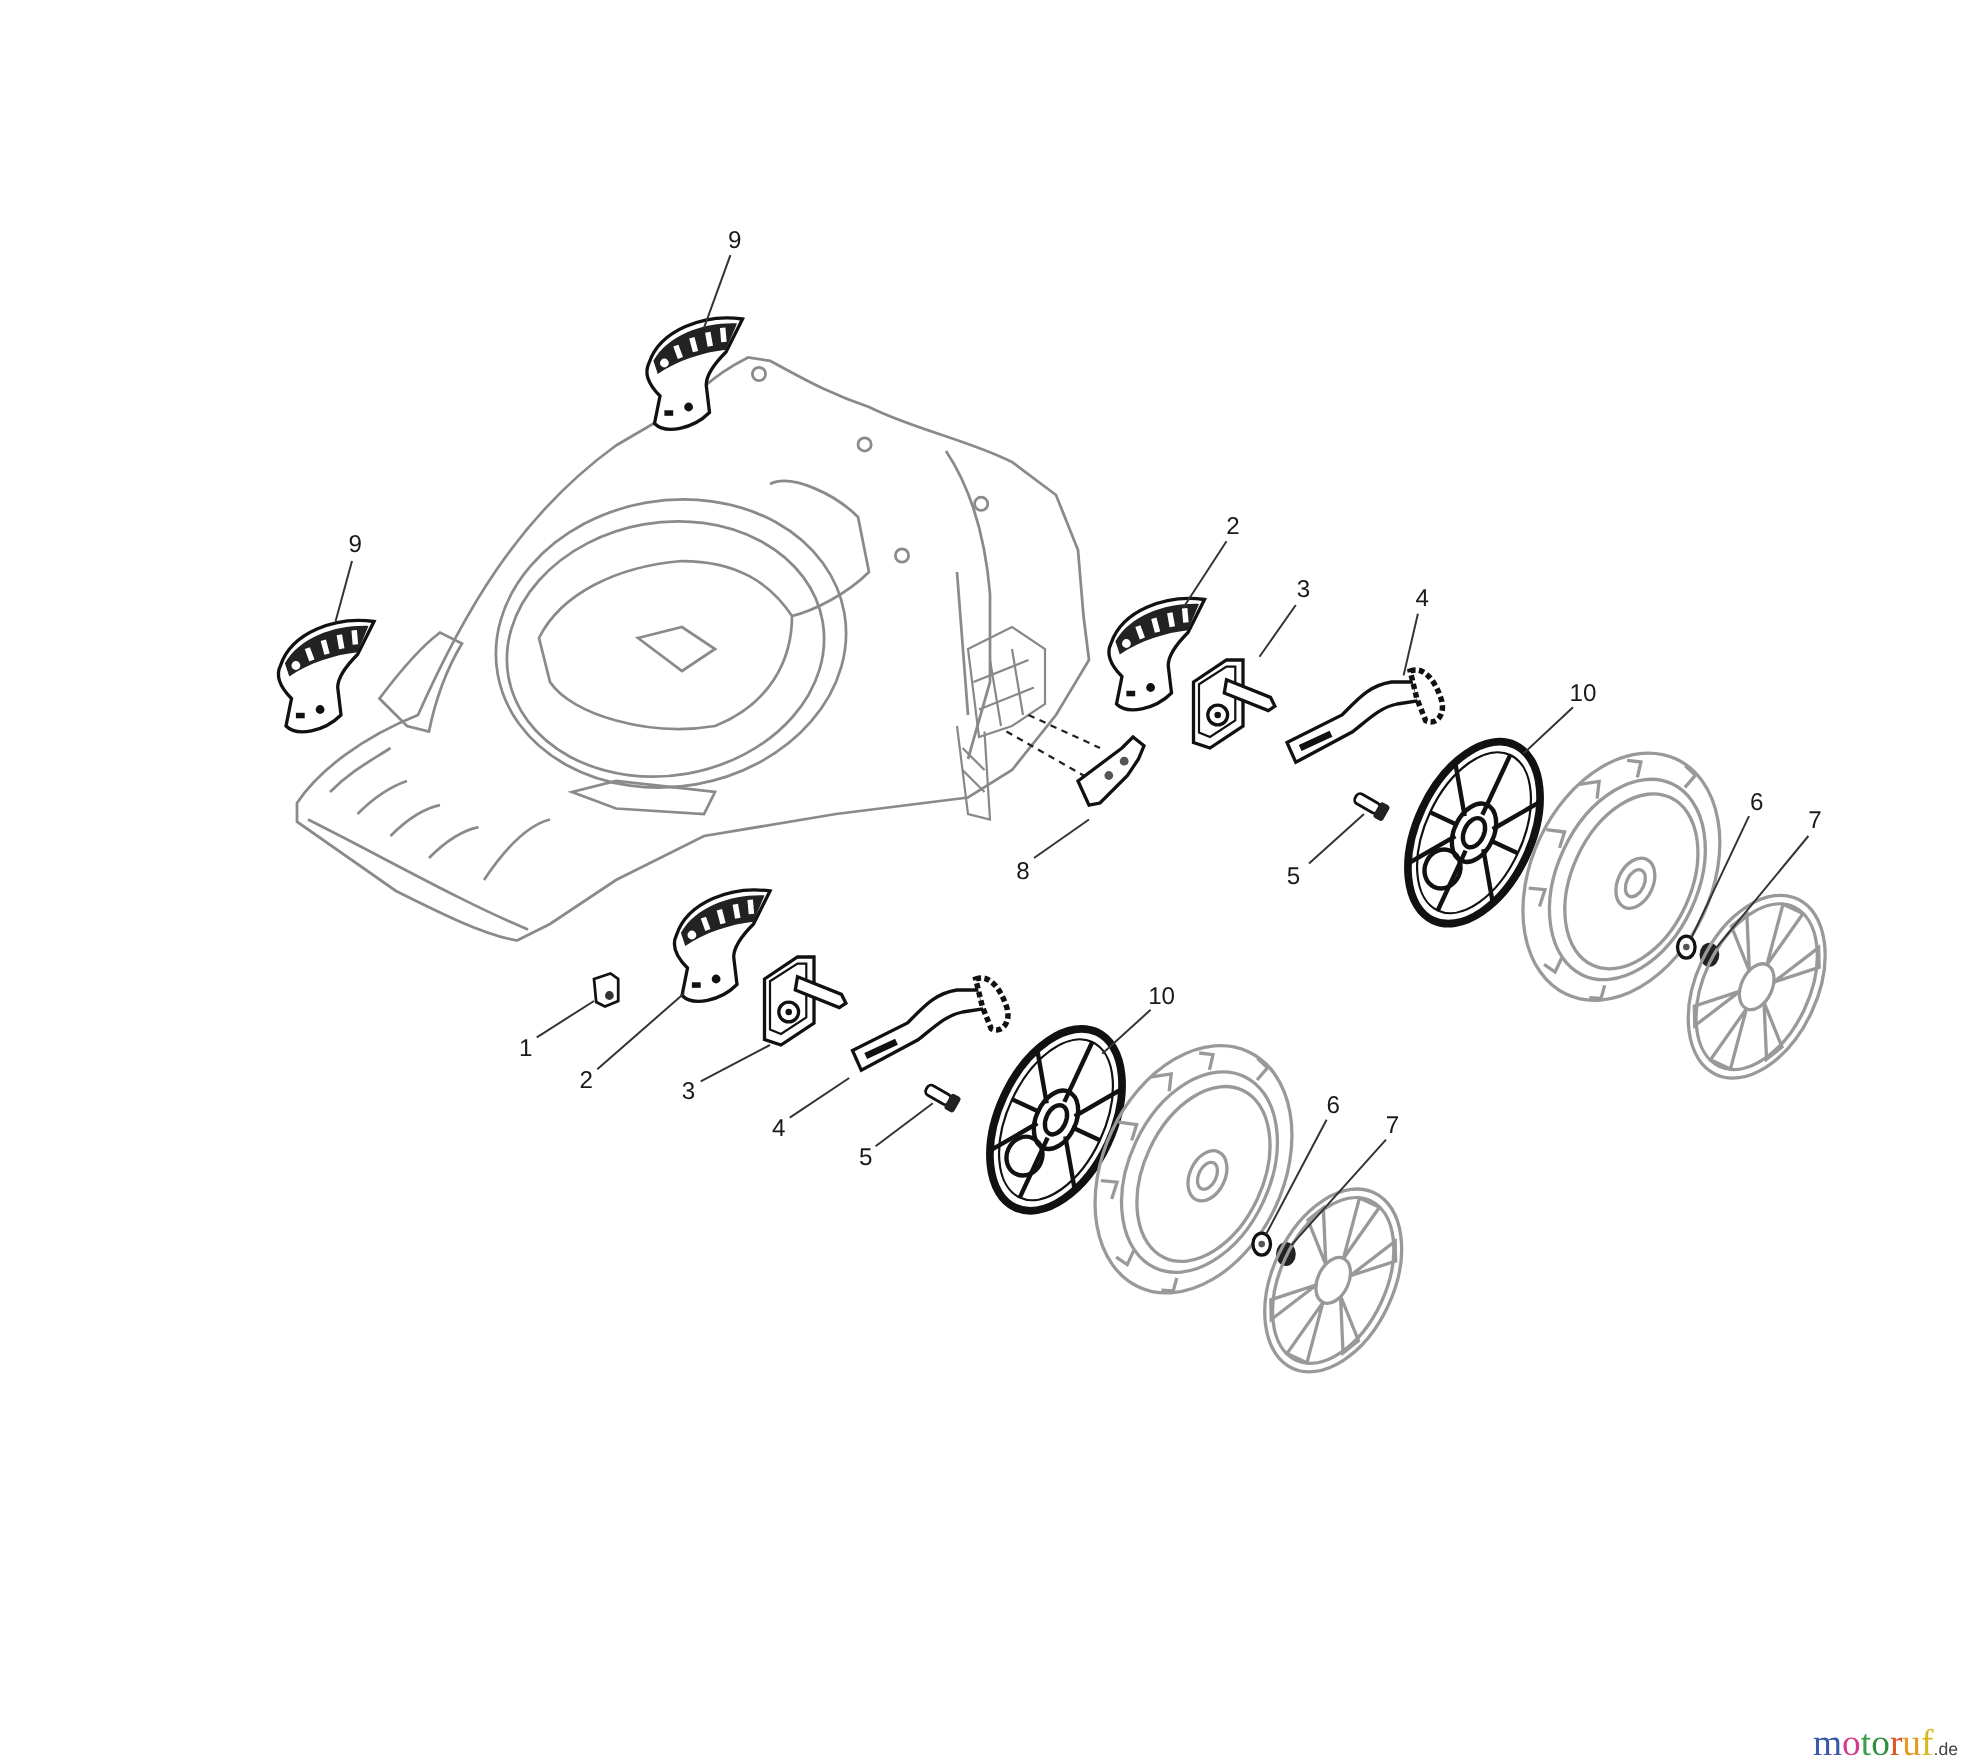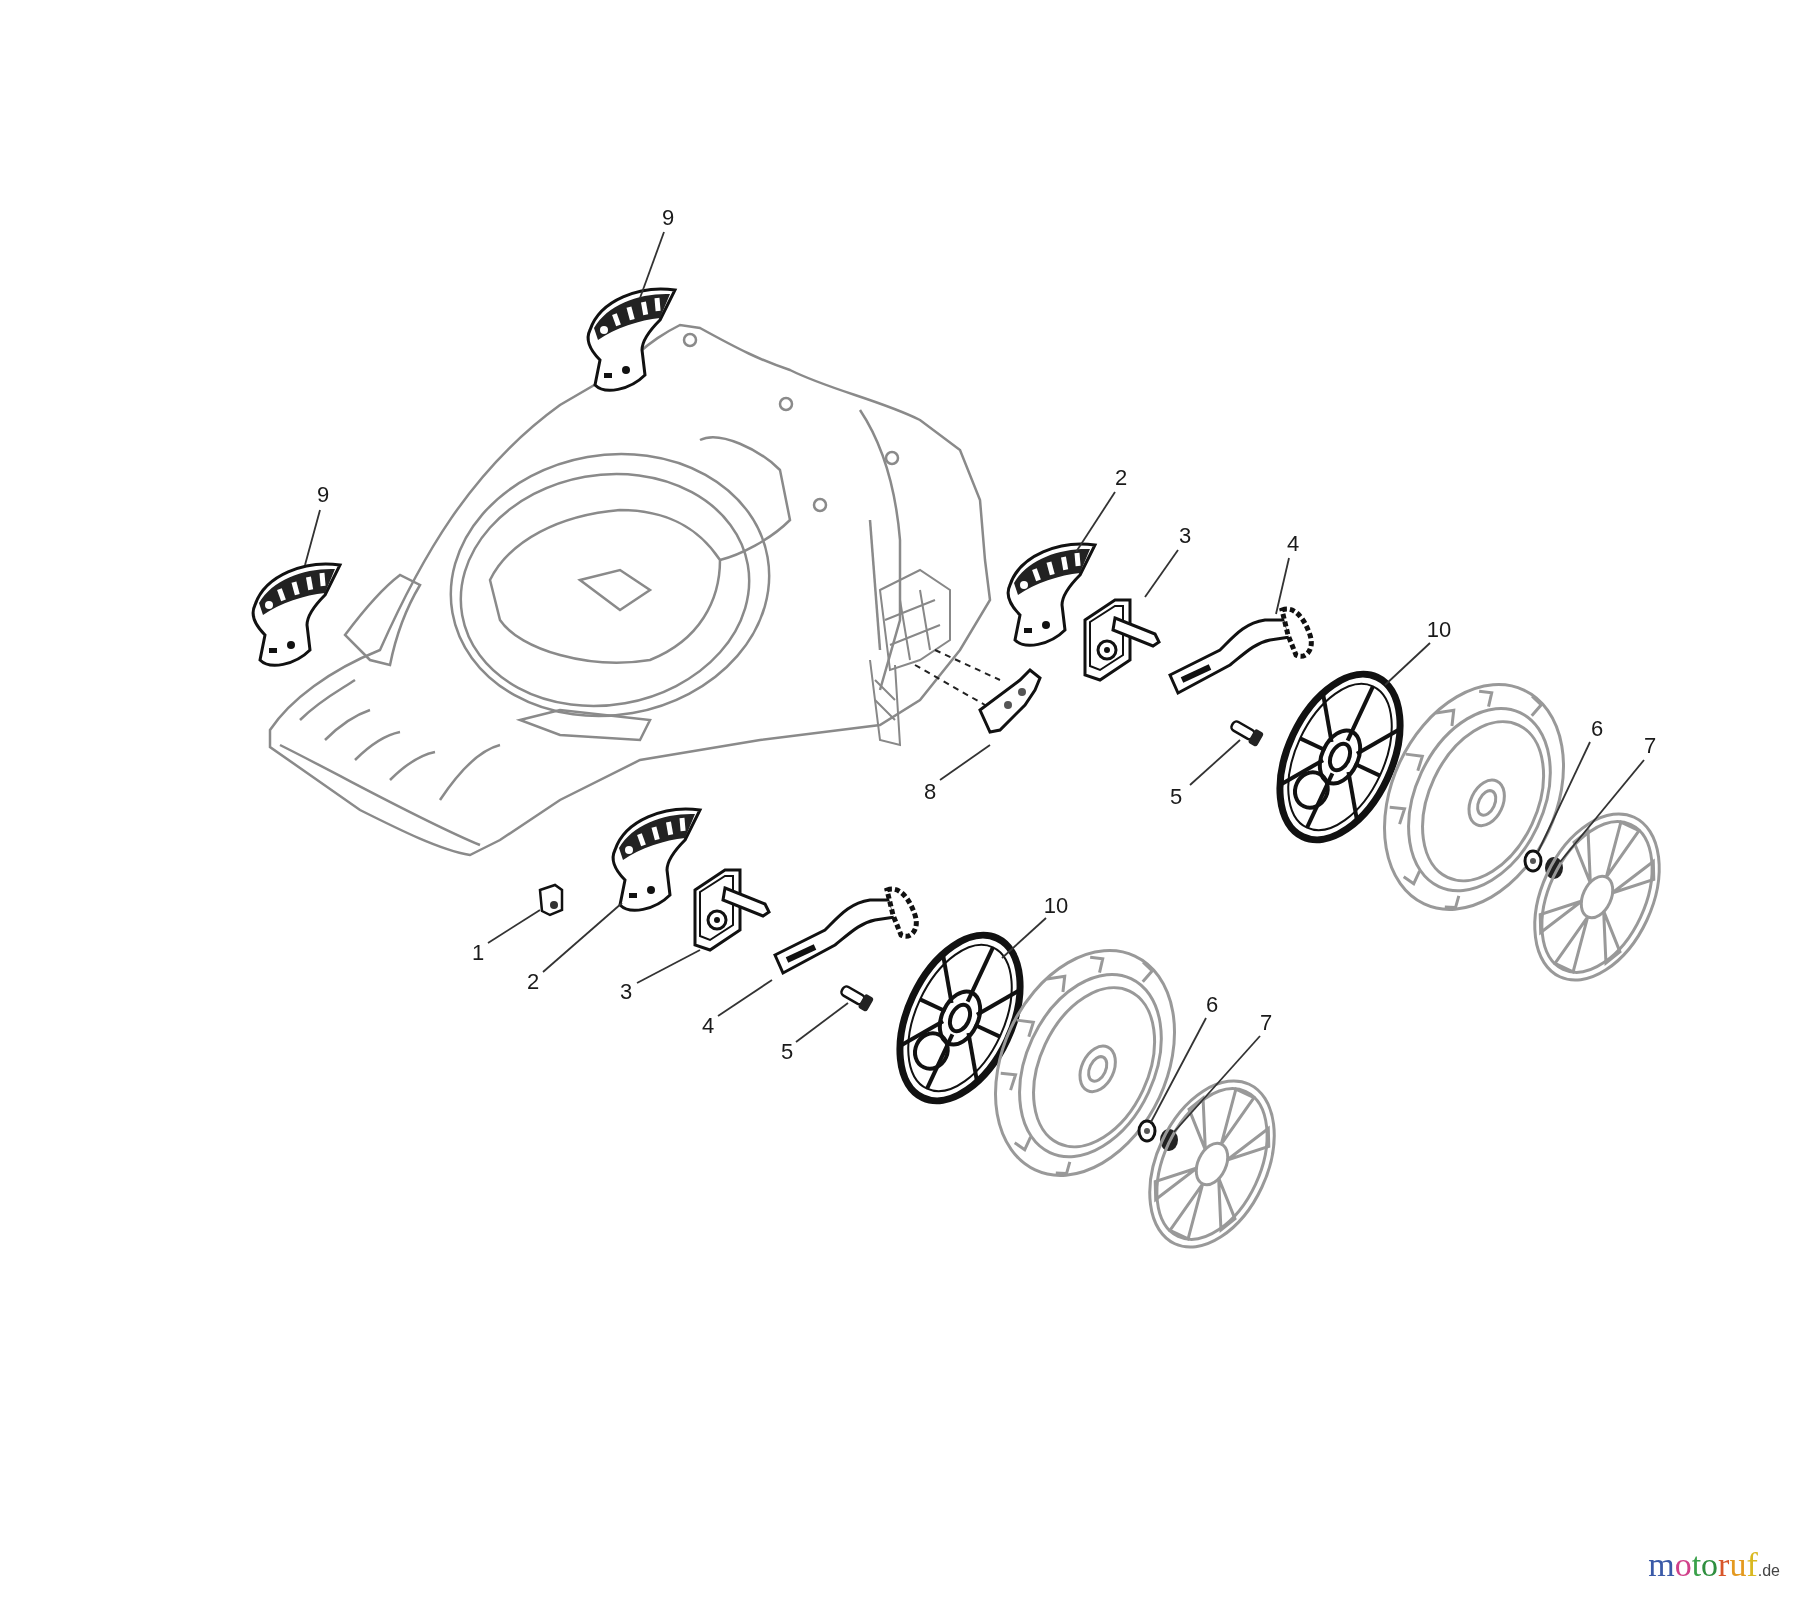--- a/index.html
+++ b/index.html
@@ -1,19 +1,19 @@
 <!DOCTYPE html>
 <html><head>
 <meta charset="utf-8">
 <style>
   html, body { margin: 0; padding: 0; background: #ffffff; }
   body { width: 1800px; height: 1604px; position: relative; overflow: hidden; font-family: "Liberation Sans", sans-serif; }
   #diagram { position: absolute; left: 0; top: 0; width: 1800px; height: 1604px; }
   .callout { position: absolute; font-family: "Liberation Sans", sans-serif; font-size: 22px; color: #1a1a1a; line-height: 1; transform: translate(-50%, -50%); }
-  .logo { position: absolute; right: 20px; bottom: 20px; font-family: "Liberation Serif", serif; font-size: 34px; letter-spacing: 0px; }
+  .logo { position: absolute; right: 20px; bottom: 0; font-family: "Liberation Serif", serif; font-size: 34px; letter-spacing: 0px; }
   .logo .tld { font-family: "Liberation Sans", sans-serif; font-size: 16px; color: #444; }
 </style>
 </head>
 <body>
 
 <svg id="diagram" viewBox="0 0 1800 1604" xmlns="http://www.w3.org/2000/svg">
   <defs>
     <g id="lever-plate">
       <path d="M0,40 C10,10 50,-5 85,0 L70,30 C60,40 52,50 52,60 L55,85 C40,100 15,105 5,95 L10,70 C0,60 -5,50 0,40 Z" fill="#fff" stroke="#111" stroke-width="3"></path>
       <path d="M4,38 C18,14 50,3 80,4 L70,28 C50,30 25,38 8,50 Z" fill="#222"></path>

